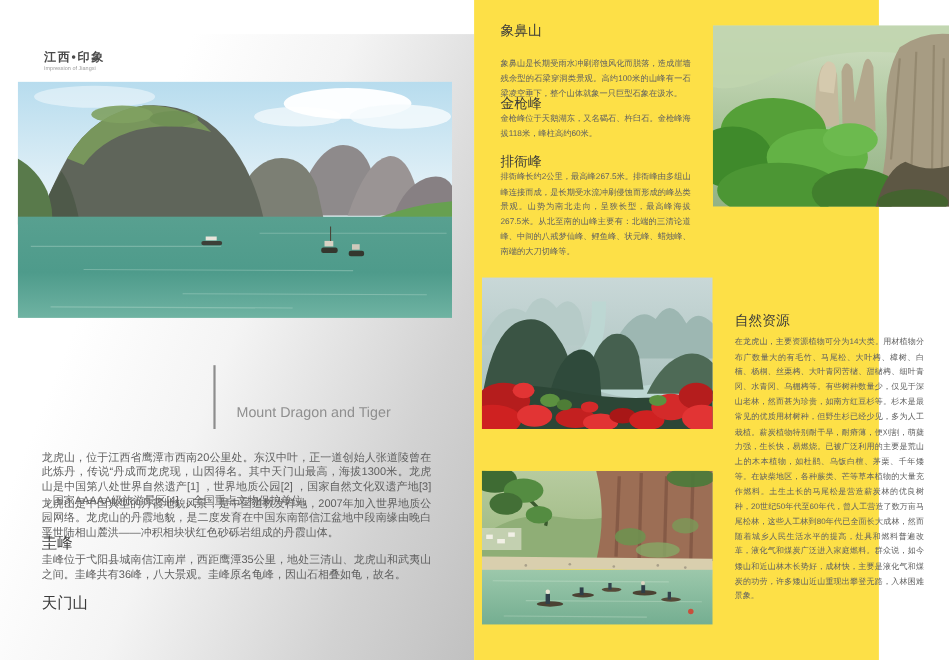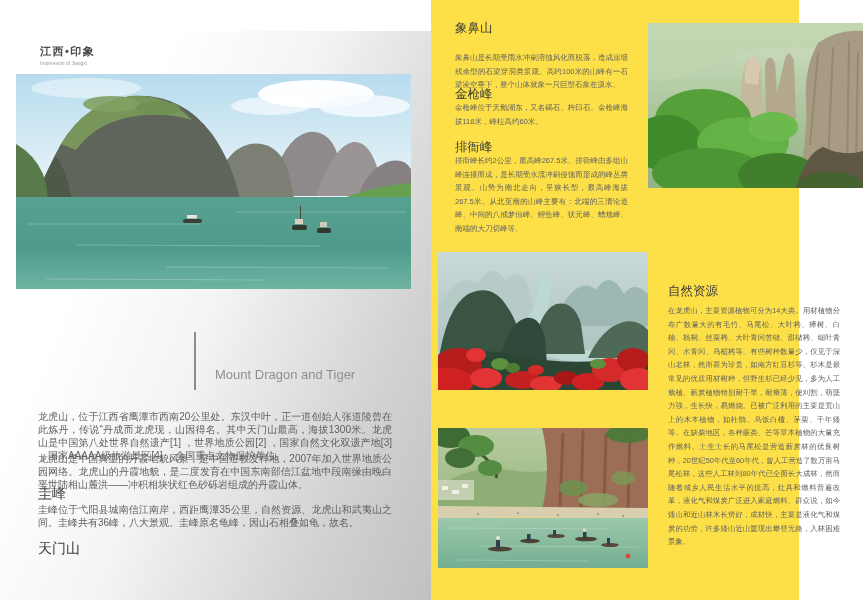--- a/index.html
+++ b/index.html
@@ -113,21 +113,21 @@
       </svg>
     </div>
 
     <div class="title-divider"></div>
     <div class="title-en">Mount Dragon and Tiger</div>
 
     <p class="body-txt intro1">龙虎山，位于江西省鹰潭市西南20公里处。东汉中叶，正一道创始人张道陵曾在此炼丹，传说“丹成而龙虎现，山因得名。其中天门山最高，海拔1300米。龙虎山是中国第八处世界自然遗产[1] ，世界地质公园[2] ，国家自然文化双遗产地[3] ，国家AAAAA级旅游景区[4] ，全国重点文物保护单位。</p>
     <p class="body-txt intro2">龙虎山是中国典型的丹霞地貌风景，是中国道教发祥地，2007年加入世界地质公园网络。龙虎山的丹霞地貌，是二度发育在中国东南部信江盆地中段南缘由晚白垩世陆相山麓洪——冲积相块状红色砂砾岩组成的丹霞山体。</p>
 
     <div class="l-sec-h gui-h">圭峰</div>
-    <p class="body-txt l-sec-b gui-b">圭峰位于弋阳县城南信江南岸，西距鹰潭35公里，自然资源、龙虎山和武夷山之间。圭峰共有36峰，八大景观。圭峰原名龟峰，因山石相叠如龟，故名。</p>
+    <p class="body-txt l-sec-b gui-b">圭峰位于弋阳县城南信江南岸，西距鹰潭35公里，地处三清山、龙虎山和武夷山之间。圭峰共有36峰，八大景观。圭峰原名龟峰，因山石相叠如龟，故名。</p>
 
     <div class="l-sec-h tian-h">天门山</div>
   </div>
 
   <div class="right-page">
 
     <div class="r-sec-h s1-h">象鼻山</div>
     <p class="r-sec-b s1-b">象鼻山是长期受雨水冲刷溶蚀风化而脱落，造成崖墙残余型的石梁穿洞类景观。高约100米的山峰有一石梁凌空垂下，整个山体就象一只巨型石象在汲水。</p>
 
     <div class="r-sec-h s2-h">金枪峰</div>

